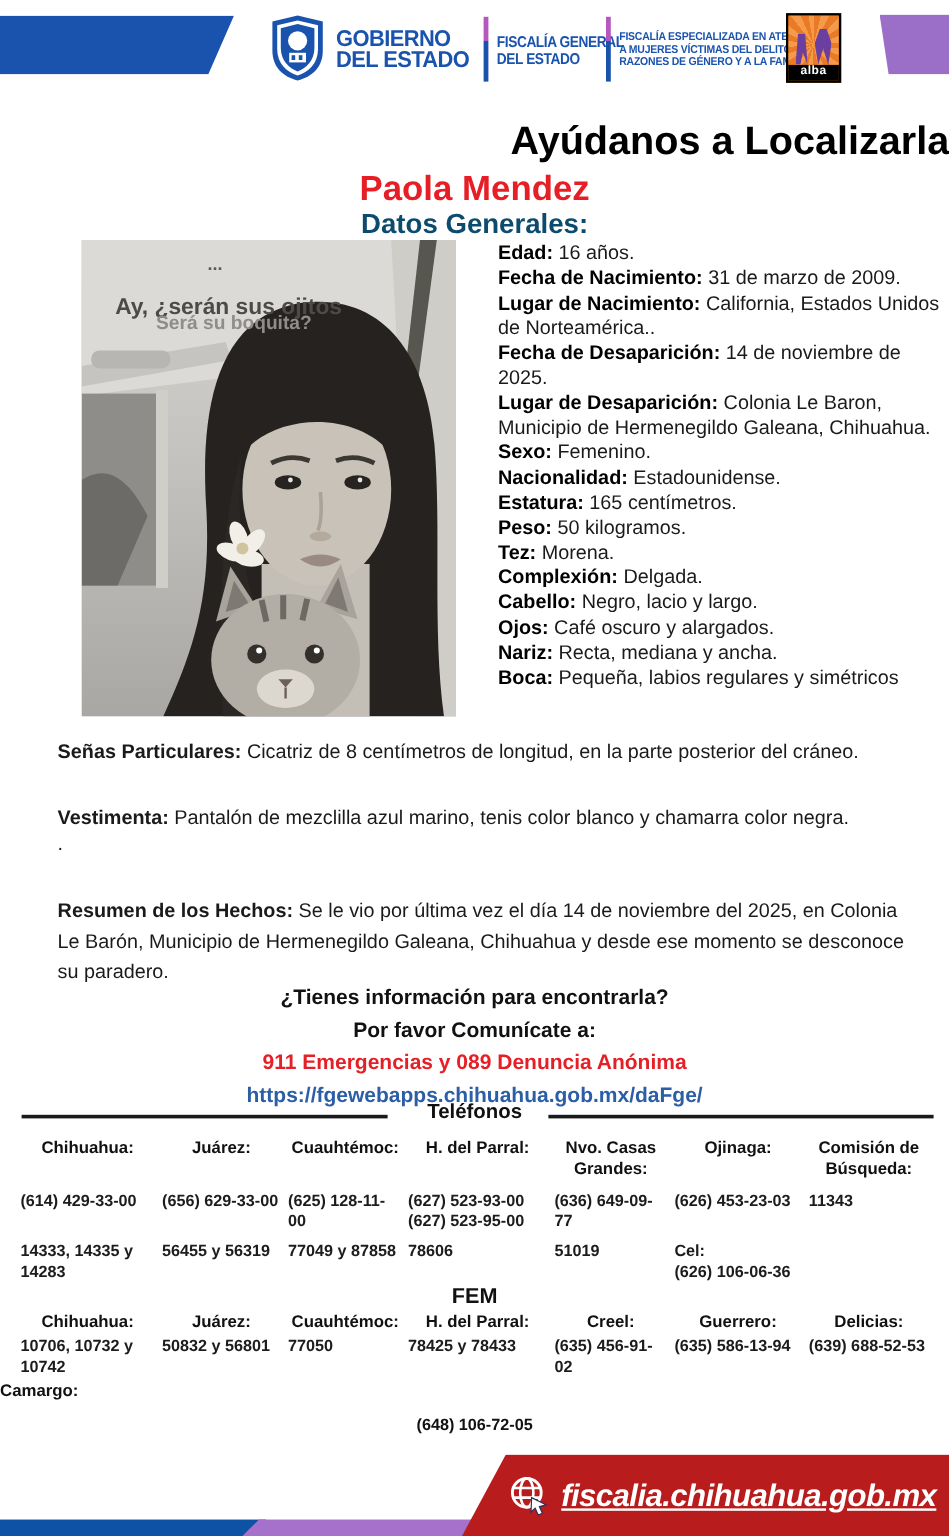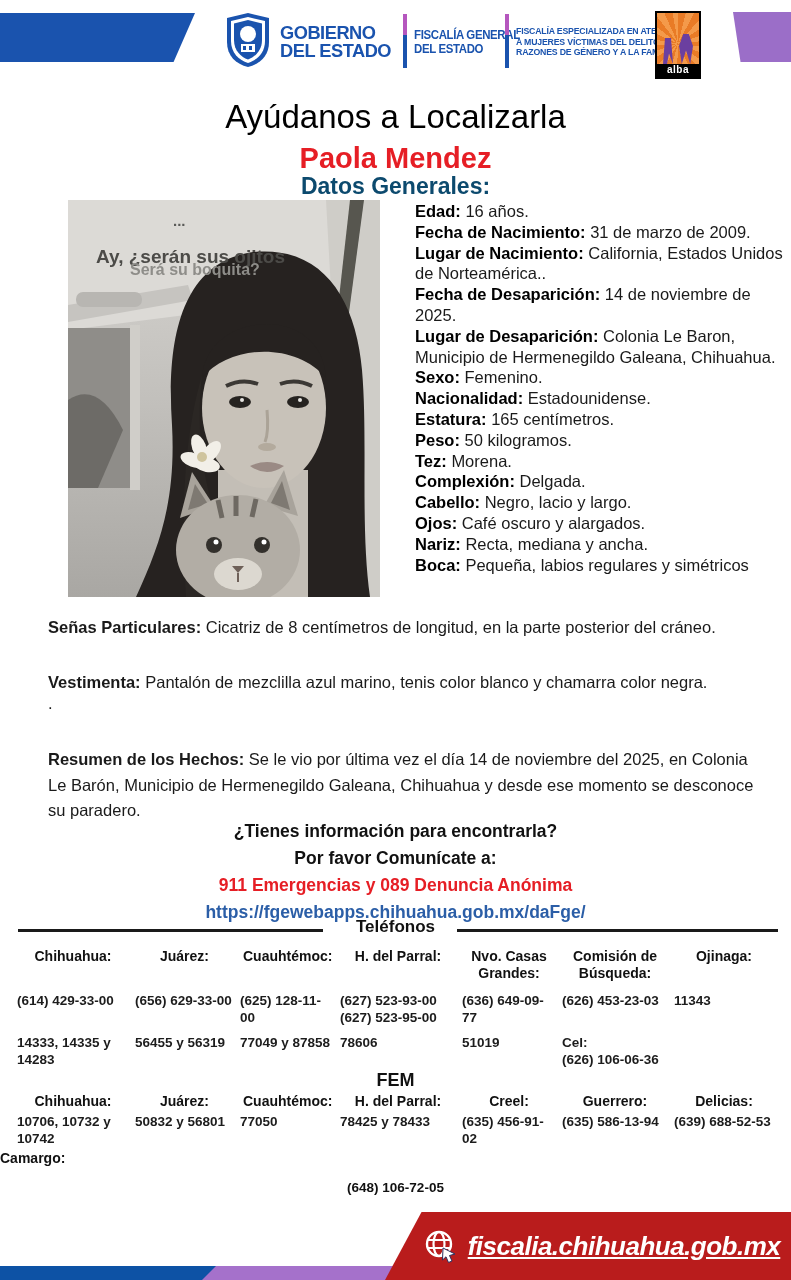--- a/index.html
+++ b/index.html
@@ -20,32 +20,32 @@
     transform:scaleX(.96); transform-origin:left; }
   .divider { position:absolute; top:14px; width:4px; height:54px;
     background:linear-gradient(180deg,#B557BE 0%,#B557BE 38%,#1A53AE 38%,#1A53AE 100%); }
   .div1 { left:403px; } .div2 { left:505px; }
   .fge-text { position:absolute; left:414px; top:28px; color:#1A53AE; font-weight:bold;
     font-size:13px; line-height:14px; letter-spacing:-0.4px; white-space:pre-line;
     transform:scaleX(.88); transform-origin:left; }
   .fem-text { position:absolute; left:516px; top:26px; color:#1A53AE; font-weight:bold;
     font-size:9.5px; line-height:10.5px; letter-spacing:-0.2px; white-space:pre-line;
     transform:scaleX(.92); transform-origin:left; }
-  .alba { position:absolute; left:655px; top:11px; width:46px; height:68px;
+  .alba { position:absolute; left:655px; top:11px; width:46px; height:58px;
     background:#a16207; border:2px solid #000; display:flex; flex-direction:column; }
   .alba-art { flex:1; position:relative; background:
       repeating-conic-gradient(from 0deg at 50% 60%, #E97B26 0deg 14deg, #f49a4a 14deg 28deg); overflow:hidden; }
   .alba-fig1,.alba-fig2 { position:absolute; bottom:0; background:#6B3FA0; }
   .alba-fig1 { left:6px; width:10px; height:26px; clip-path:polygon(20% 0,80% 0,100% 100%,60% 60%,40% 100%,0 100%); }
   .alba-fig2 { left:22px; width:14px; height:30px; clip-path:polygon(30% 0,70% 0,100% 40%,80% 100%,50% 55%,20% 100%,0 40%); }
   .alba-word { height:13px; background:#000; color:#fff; font-weight:bold; font-size:10px;
     text-align:center; line-height:12px; letter-spacing:.5px; }
   
-  .title { position:absolute; left:0; top:98px; width:100%; text-align:center;
-    font-size:33px; font-weight:normal; color:#000; }
+  .title { position:absolute; left:0; top:98px; width:100%; text-align:right;
+    font-size:33px; font-weight:bold; color:#000; }
   .victim-name { position:absolute; left:0; top:142px; width:100%; text-align:center;
     font-size:29px; font-weight:bold; color:#E61E25; }
   .section-h { position:absolute; left:0; top:173px; width:100%; text-align:center;
     font-size:23px; font-weight:bold; color:#0c4a6e; }
   
   .photo { position:absolute; left:68px; top:200px; width:312px; height:397px;
     background:#c9c7c3; overflow:hidden; }
   .photo svg { display:block; }
   .ph-dots { position:absolute; left:105px; top:12px; color:#5a5a58; font-weight:bold; font-size:15px; }
   .ph-line1 { position:absolute; left:28px; top:33px; color:#4c4b48; font-weight:bold; font-size:19px;margin-top:13px; }
@@ -232,22 +232,22 @@
   <div class="rule rule-l"></div>
   <div class="tel-title">Teléfonos</div>
   <div class="rule rule-r"></div>
 
   <div class="grid7 tel-grid">
     <div class="th">Chihuahua:</div>
     <div class="th">Juárez:</div>
     <div class="th">Cuauhtémoc:</div>
     <div class="th">H. del Parral:</div>
     <div class="th">Nvo. Casas Grandes:</div>
+    <div class="th">Ojinaga:</div>
     <div class="th">Comisión de Búsqueda:</div>
-    <div class="th">Ojinaga:</div>
     <div class="td">(614) 429-33-00</div>
     <div class="td">(656) 629-33-00</div>
     <div class="td">(625) 128-11-00</div>
     <div class="td">(627) 523-93-00
 (627) 523-95-00</div>
     <div class="td">(636) 649-09-77</div>
     <div class="td">(626) 453-23-03</div>
     <div class="td">11343</div>
     <div class="td">14333, 14335 y
 14283</div>

